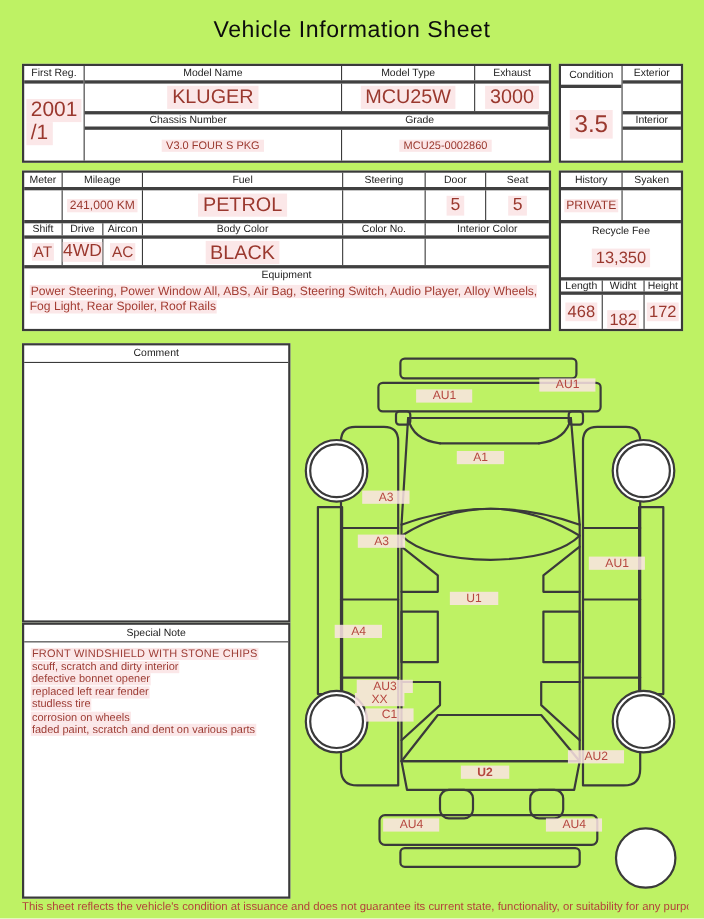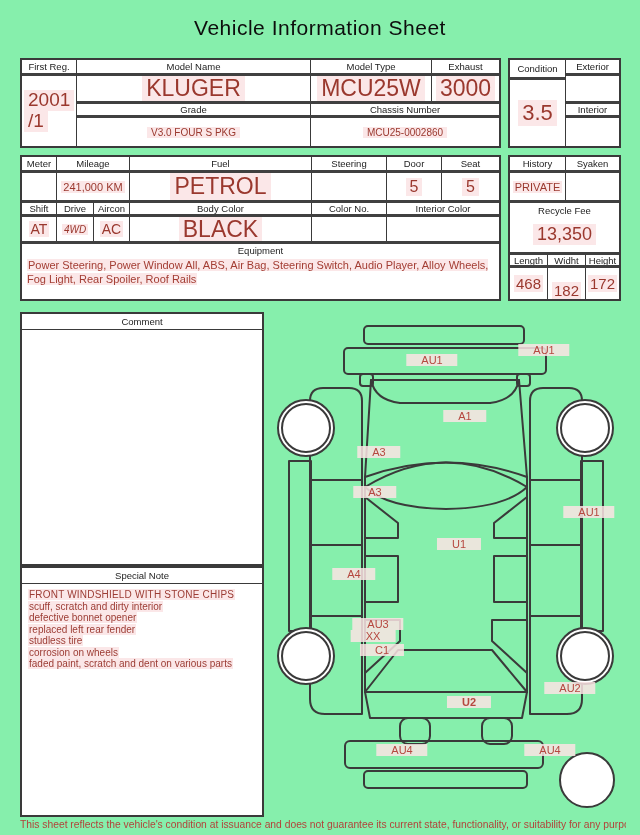--- a/index.html
+++ b/index.html
@@ -1,36 +1,36 @@
 <!DOCTYPE html>
 <html><head>
 <meta charset="utf-8">
 <style>
   * { box-sizing: border-box; margin: 0; padding: 0; }
   html,body { background:#fff; }
   body { width:640px; height:835px; position:relative; font-family:"Liberation Sans", sans-serif; }
-  .sheet { position:absolute; inset:0; background:#86efac; }
+  .sheet { position:absolute; inset:0; background:#bef264; }
 
   .page-title { position:absolute; top:16px; left:0; width:100%; text-align:center;
     font-size:21px; font-weight:500; color:#0d0d0d; letter-spacing:0.5px; }
 
   .box { position:absolute; border:2px solid #3a3a3a; background:#fff; display:flex; }
   .col { display:flex; flex-direction:column; }
   .row { display:flex; flex-direction:row; }
   .grow { flex:1 1 auto; min-width:0; }
   .br { border-right:1px solid #3a3a3a; }
   .bb { border-bottom:3px solid #404040; }
 
   .hdr { display:flex; align-items:center; justify-content:center;
     font-size:9.5px; color:#1c1c1c; white-space:nowrap; overflow:hidden; }
   .val { display:flex; align-items:center; justify-content:center;
     color:#9a382e; overflow:hidden; }
   .hl { background:#fbe7e8; padding:0 4px; white-space:nowrap; }
 
-  .v-lg { font-size:23px; }
+  .v-lg { font-size:18px; }
   .v-md { font-size:10px; }
   .v-sm { font-size:11px; }
   .v-xl { font-size:22px; }
 
   .firstreg { flex-direction:column; align-items:flex-start; justify-content:center;
     font-size:19px; line-height:1.1; padding-left:2px; }
 
   .equip-text { display:block; color:#a33d33; font-size:11px; line-height:1.25;
     padding:3px 5px 0 5px; text-align:left; }
   .equip-text .hl { white-space:normal; padding:0 1px; }
@@ -40,21 +40,21 @@
 
   .note-body { padding:5px 6px; }
   .note-line { font-size:10px; line-height:11.5px; color:#9c3c34; }
   .note-line > span { background:#fbe7e8; padding:0 1px; }
   .note-line:first-child { letter-spacing:0.2px; }
 
   .diagram { position:absolute; left:270px; top:312px; width:370px; height:500px; }
   .diagram svg { position:absolute; inset:0; }
   .dlabel { position:absolute; transform:translate(-50%,-50%); font-size:11px;
     color:#b5473f; background:rgba(251,228,228,0.85); line-height:12px;
-    padding:0 15px; white-space:nowrap;margin-left:28px; }
+    padding:0 15px; white-space:nowrap; }
 
   .disclaimer { position:absolute; left:20px; top:819px; width:606px;
     font-size:10.3px; color:#b2423a; white-space:nowrap; overflow:hidden; }
 </style>
 </head>
 <body>
 
 <div class="sheet">
 
   <div class="page-title">Vehicle Information Sheet</div>
@@ -78,22 +78,22 @@
             <span class="hl">KLUGER</span>
           </div>
         <div class="val v-lg br" style="width:121px;">
             <span class="hl">MCU25W</span>
           </div>
         <div class="val v-lg grow">
             <span class="hl">3000</span>
           </div>
       </div>
       <div class="row bb" style="height:14px;">
+        <div class="hdr grow">Chassis Number</div>
         <div class="hdr br" style="width:234px;">Grade</div>
-        <div class="hdr grow">Chassis Number</div>
       </div>
       <div class="row grow">
         <div class="val v-md br" style="width:234px;">
             <span class="hl">V3.0 FOUR S PKG</span>
           </div>
         <div class="val v-md grow">
             <span class="hl">MCU25-0002860</span>
           </div>
       </div>
     </div>
@@ -144,21 +144,21 @@
       <div class="hdr br" style="width:37px;">Drive</div>
       <div class="hdr br" style="width:36px;">Aircon</div>
       <div class="hdr br" style="width:182px;">Body Color</div>
       <div class="hdr br" style="width:75px;">Color No.</div>
       <div class="hdr grow">Interior Color</div>
     </div>
     <div class="row bb" style="height:27px;">
       <div class="val br" style="width:35px; font-size:14px;">
           <span class="hl" style="padding:0 2px;">AT</span>
         </div>
-      <div class="val br" style="width:37px; font-size:10px;font-style:italic;">
+      <div class="val br" style="width:37px; font-size:16px;">
           <span class="hl" style="padding:0 2px;">4WD</span>
         </div>
       <div class="val br" style="width:36px; font-size:14px;">
           <span class="hl" style="padding:0 2px;">AC</span>
         </div>
       <div class="val v-lg br" style="width:182px;">
           <span class="hl">BLACK</span>
         </div>
       <div class="val br" style="width:75px;"></div>
       <div class="val grow"></div>
@@ -174,21 +174,21 @@
       <div class="hdr br" style="width:56px;">History</div>
       <div class="hdr grow">Syaken</div>
     </div>
     <div class="row bb" style="height:30px;">
       <div class="val v-sm br" style="width:56px;">
           <span class="hl" style="padding:0 2px;">PRIVATE</span>
         </div>
       <div class="val grow"></div>
     </div>
     <div class="hdr" style="height:14px;">Recycle Fee</div>
-    <div class="val bb" style="height:38px; font-size:18px;">
+    <div class="val bb" style="height:38px; font-size:15px;">
         <span class="hl">13,350</span>
       </div>
     <div class="row bb" style="height:13px;">
       <div class="hdr br" style="width:38px;">Length</div>
       <div class="hdr br" style="width:38px;">Widht</div>
       <div class="hdr grow">Height</div>
     </div>
     <div class="row grow">
       <div class="val br" style="width:38px; font-size:15px;">
           <span class="hl" style="padding:0 2px;">468</span>

